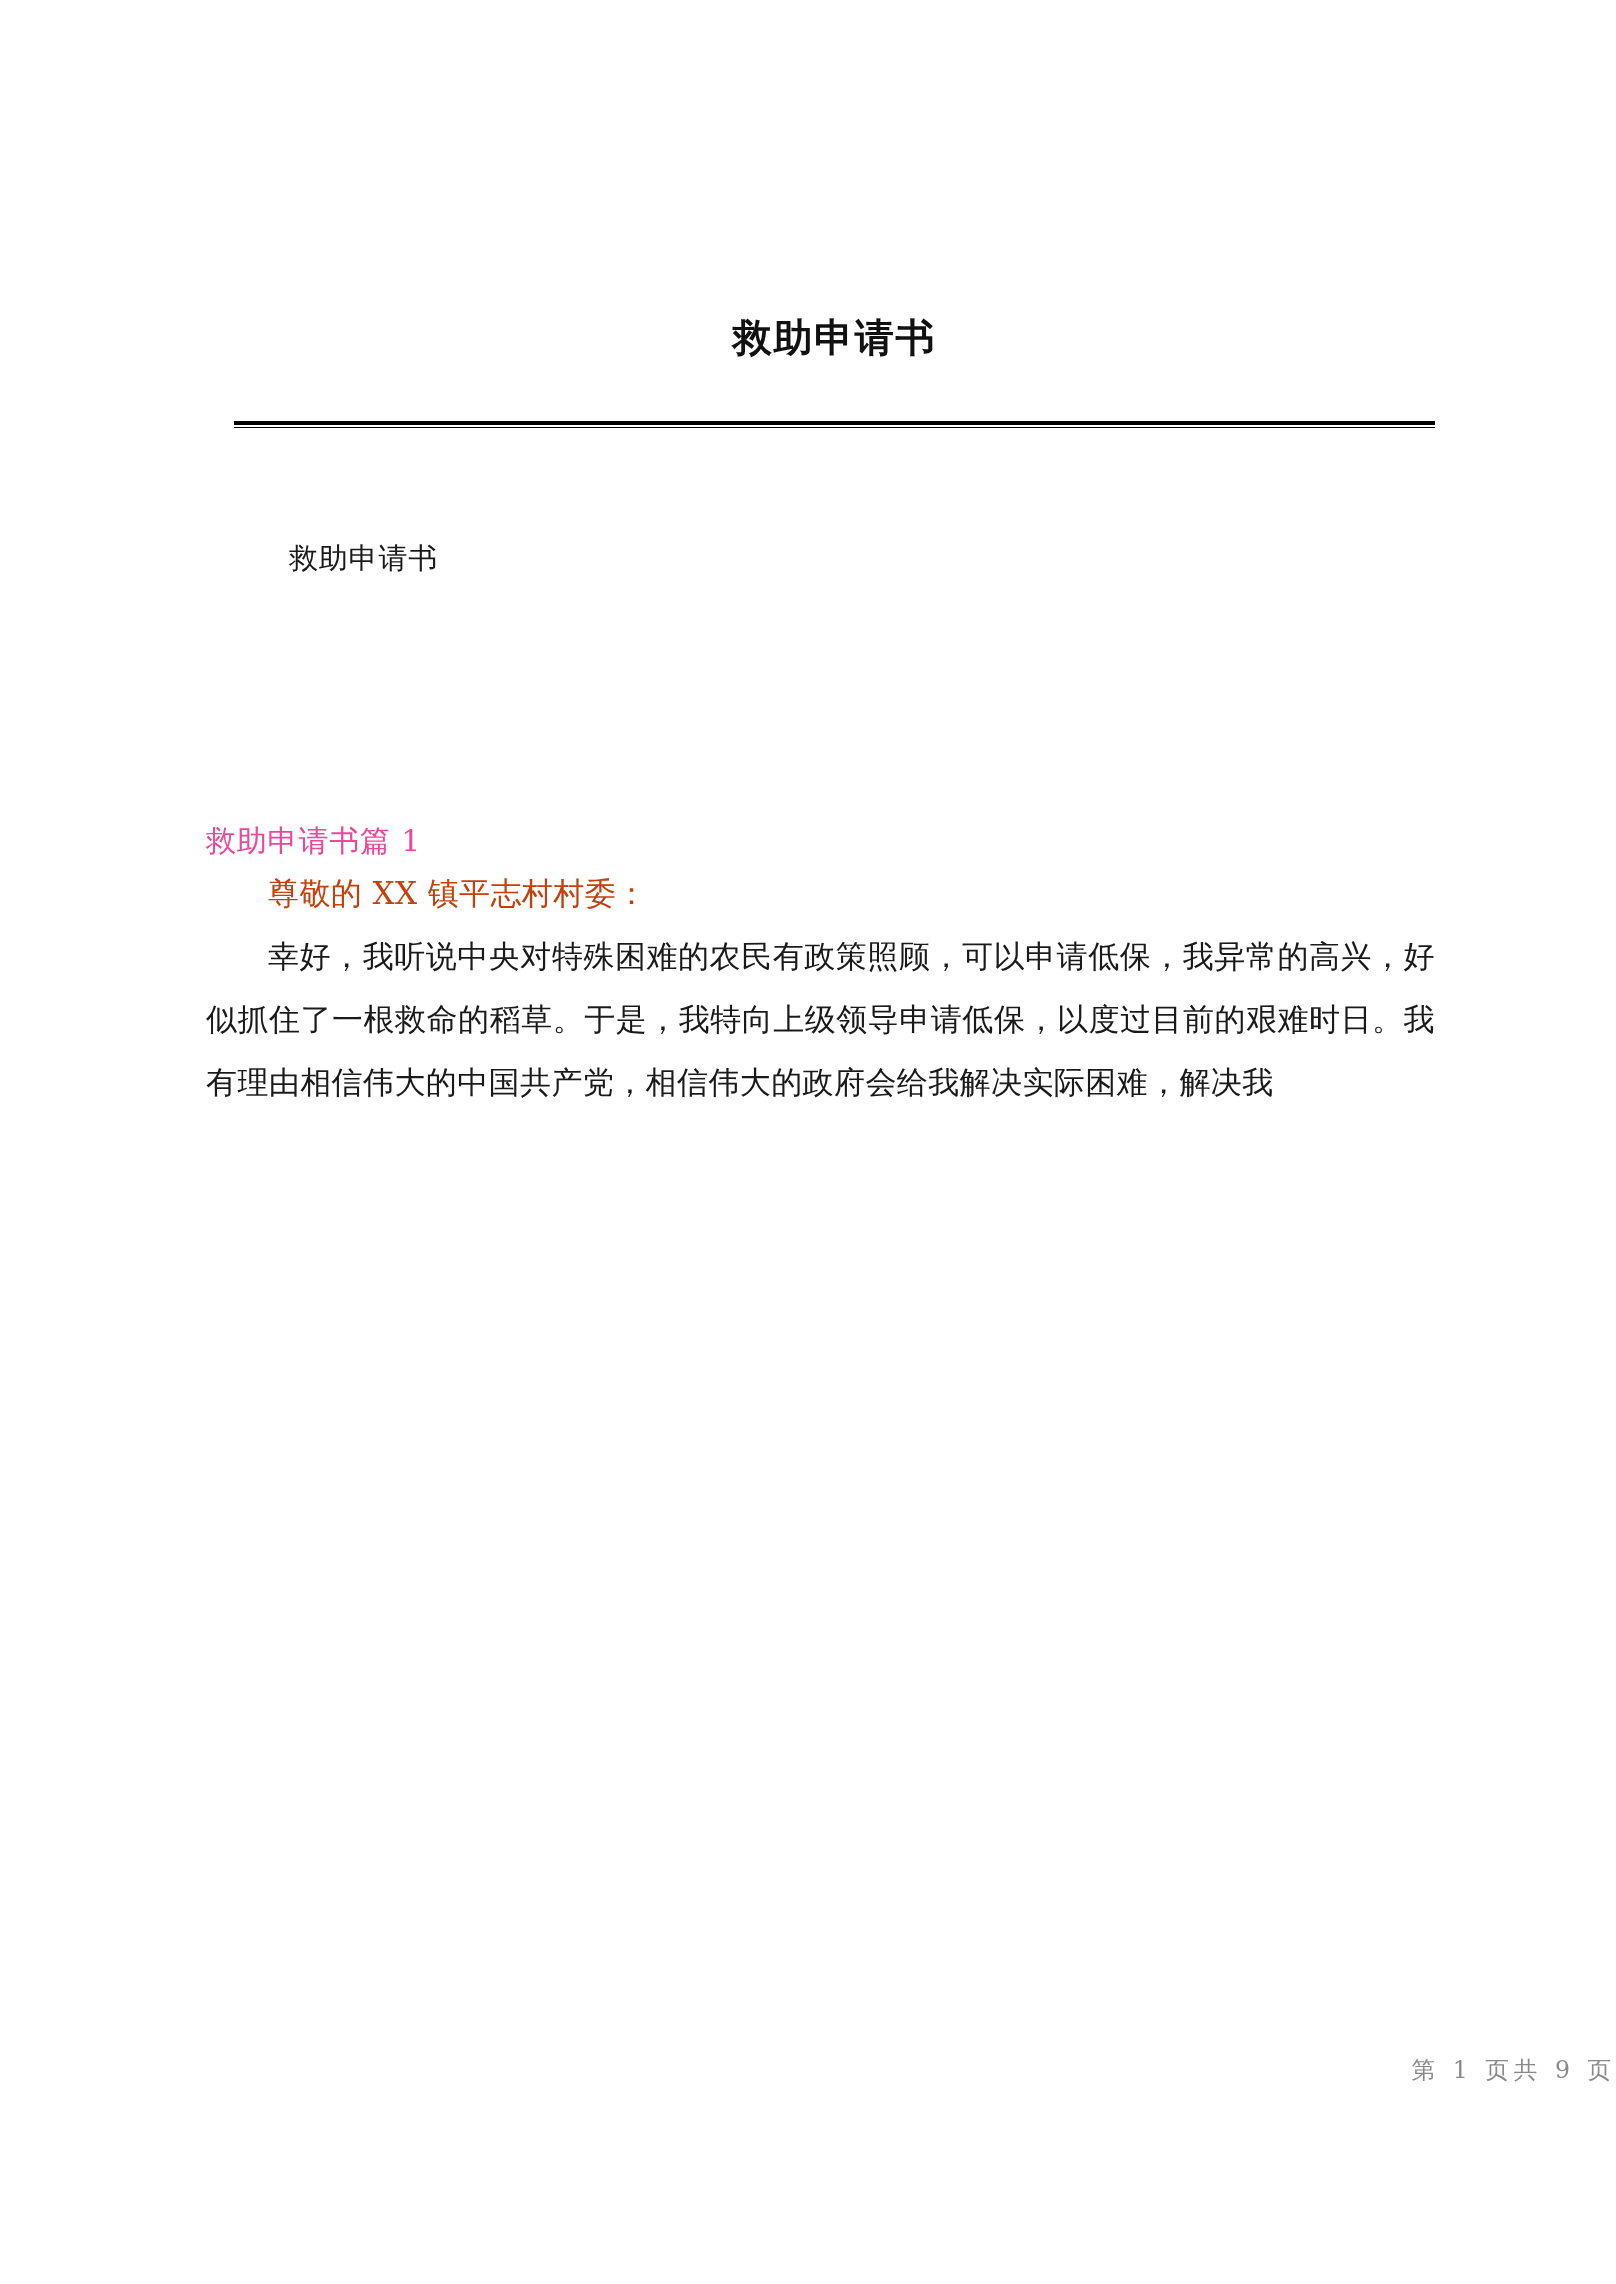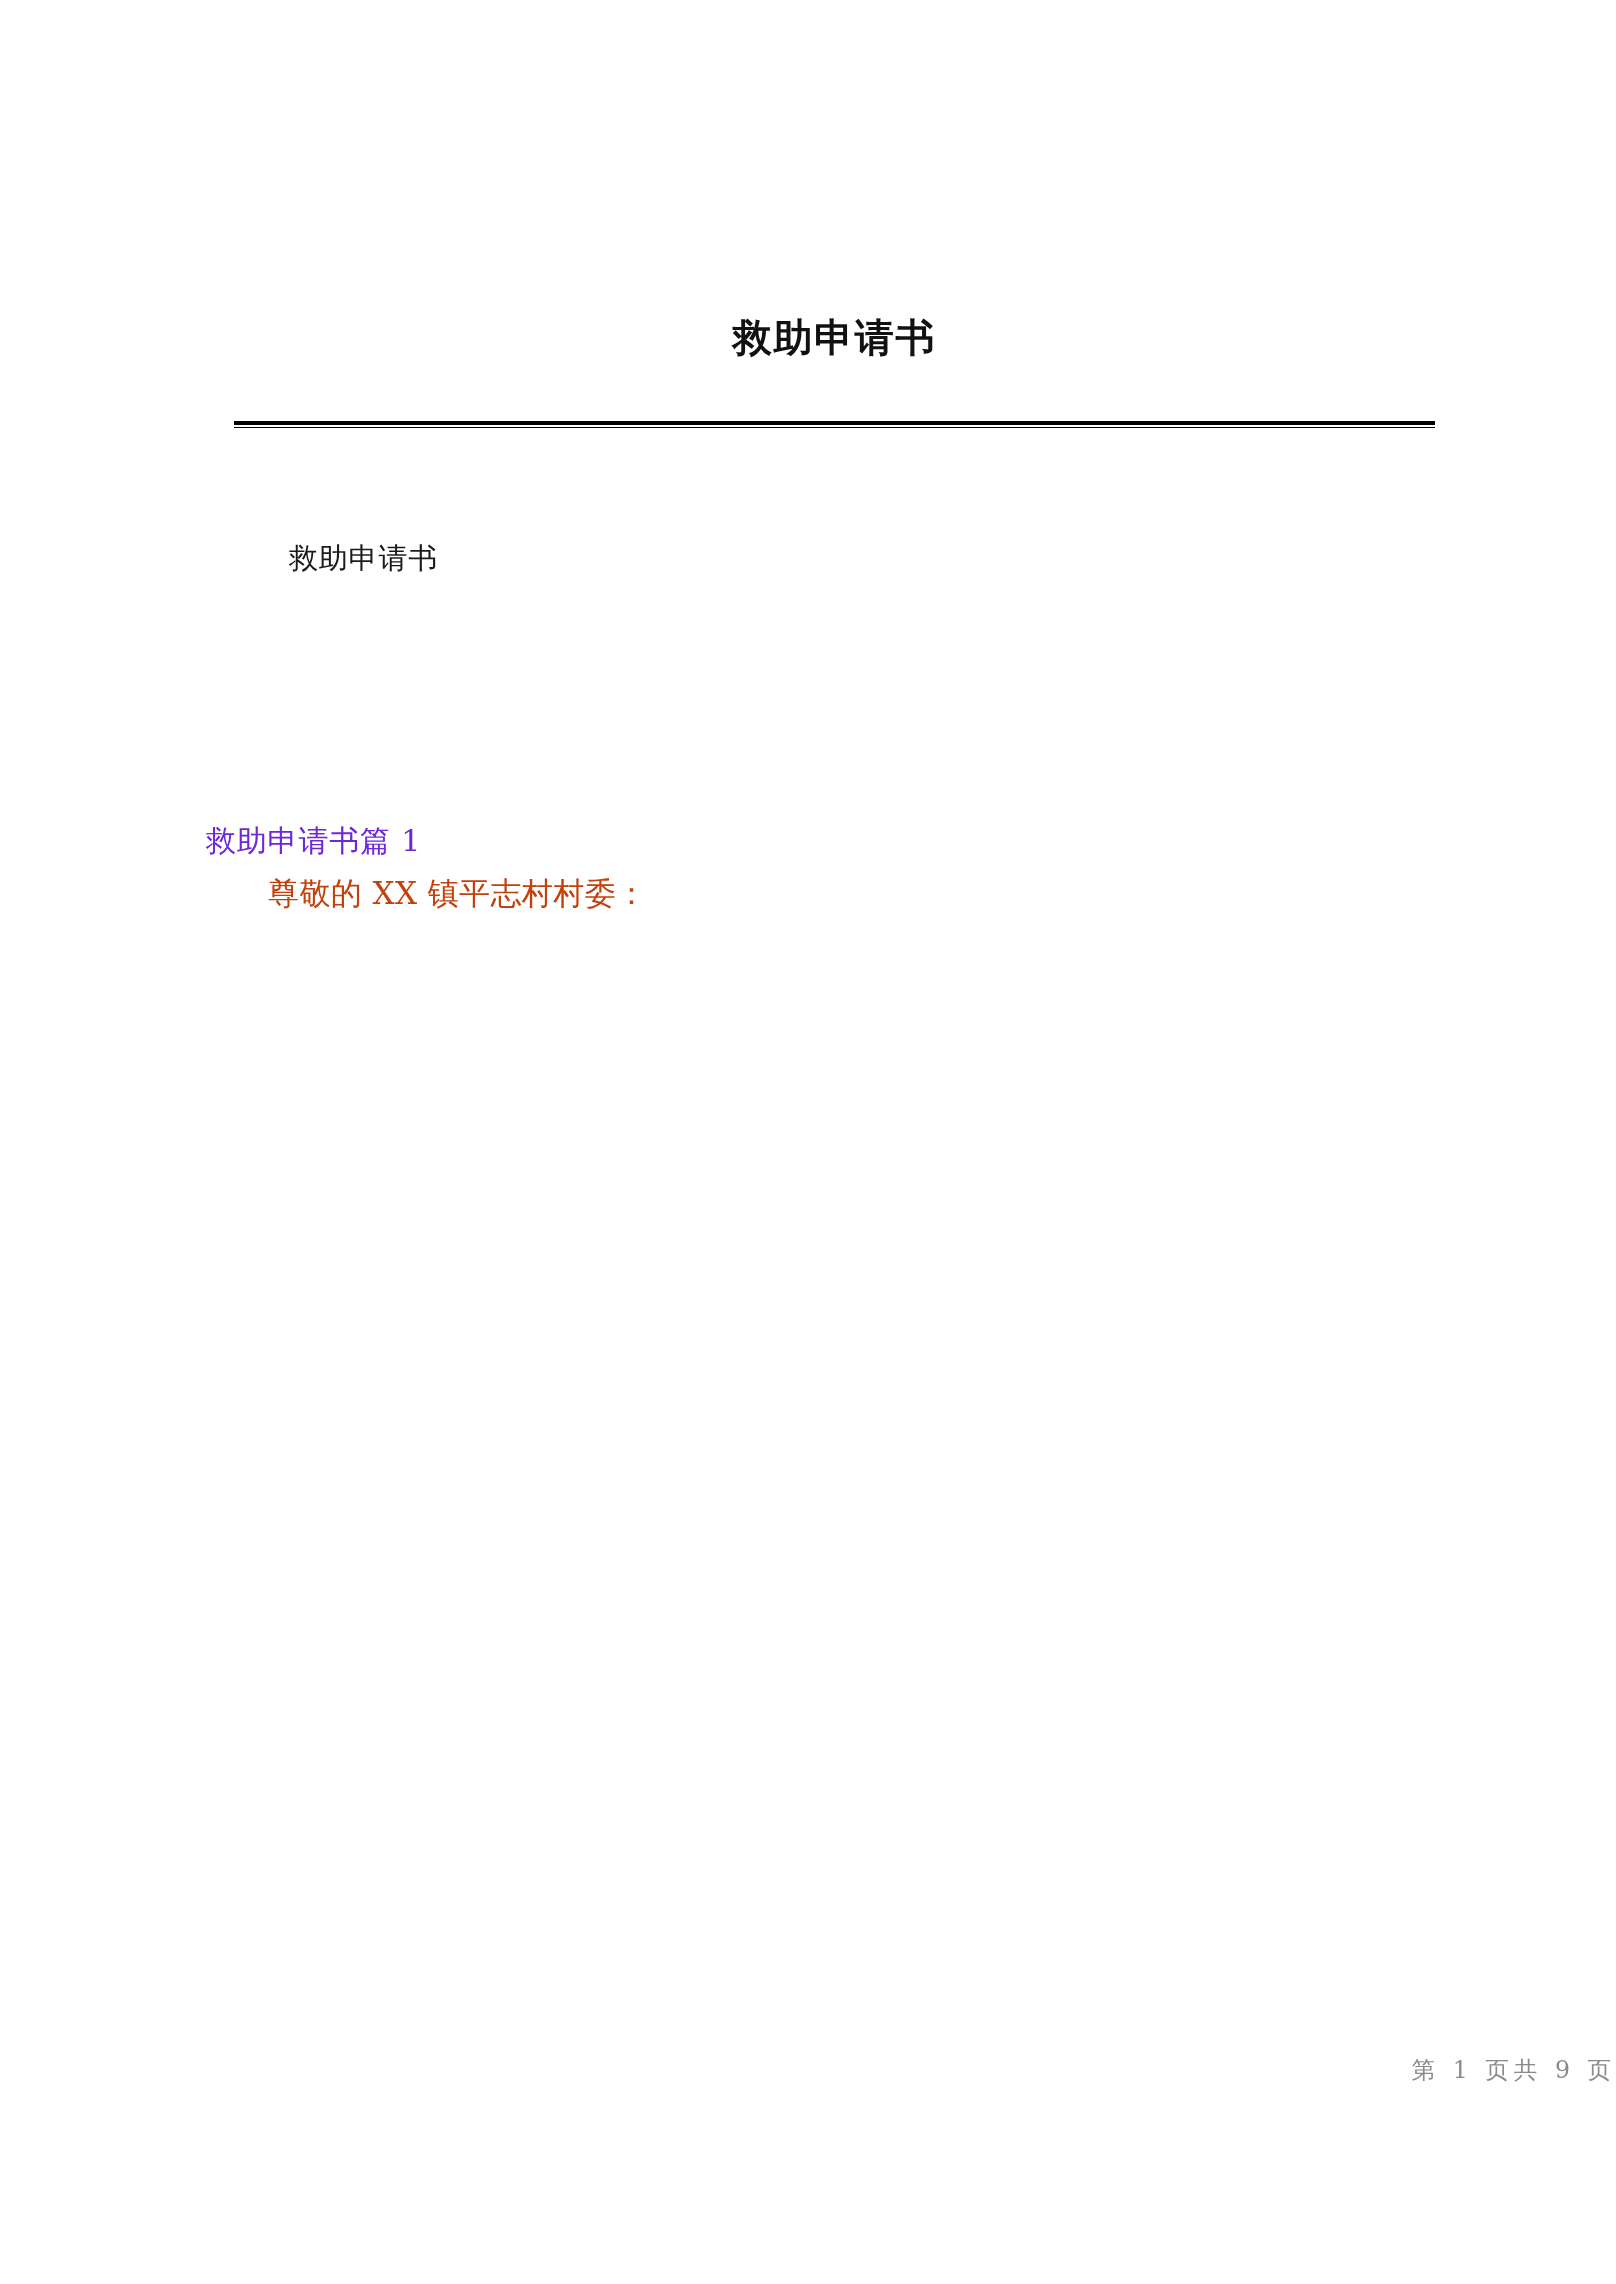--- a/index.html
+++ b/index.html
@@ -81,21 +81,21 @@
     padding-top: 32px;
     color: #1a1a1a;
   }
 
   .section-heading {
     font-size: 30px;
     line-height: 1.4;
     letter-spacing: 0.8px;
     margin: 0;
     padding-top: 241px;
-    color: #6d28d9;
+    color: #ec4899;
   }
 
   .para {
     font-size: 31px;
     line-height: 63px;
     letter-spacing: 0.4px;
     margin: 0;
     text-align: justify;
     text-justify: inter-ideograph;
     color: #1a1a1a;
@@ -143,20 +143,21 @@
 
   <div class="body-area">
 
     <p class="subtitle">救助申请书</p>
 
     <p class="section-heading">救助申请书篇 1</p>
 
     <p class="para-salutation">尊敬的 XX 镇平志村村委：</p>
 
 
+    <p class="para indent">幸好，我听说中央对特殊困难的农民有政策照顾，可以申请低保，我异常的高兴，好似抓住了一根救命的稻草。于是，我特向上级领导申请低保，以度过目前的艰难时日。我有理由相信伟大的中国共产党，相信伟大的政府会给我解决实际困难，解决我</p>
 
   </div>
 
   <div class="page-footer">
     <span>第</span>
     <span class="num">1</span>
     <span>页共</span>
     <span class="num">9</span>
     <span>页</span>
   </div>

